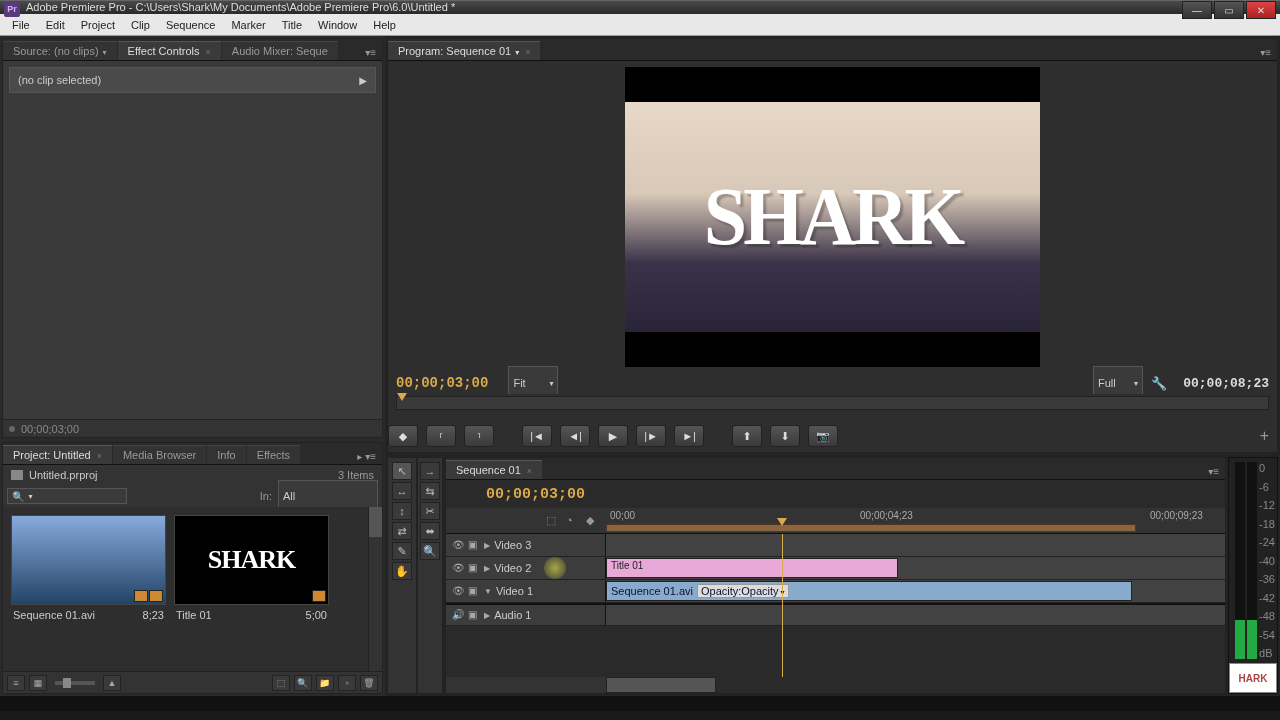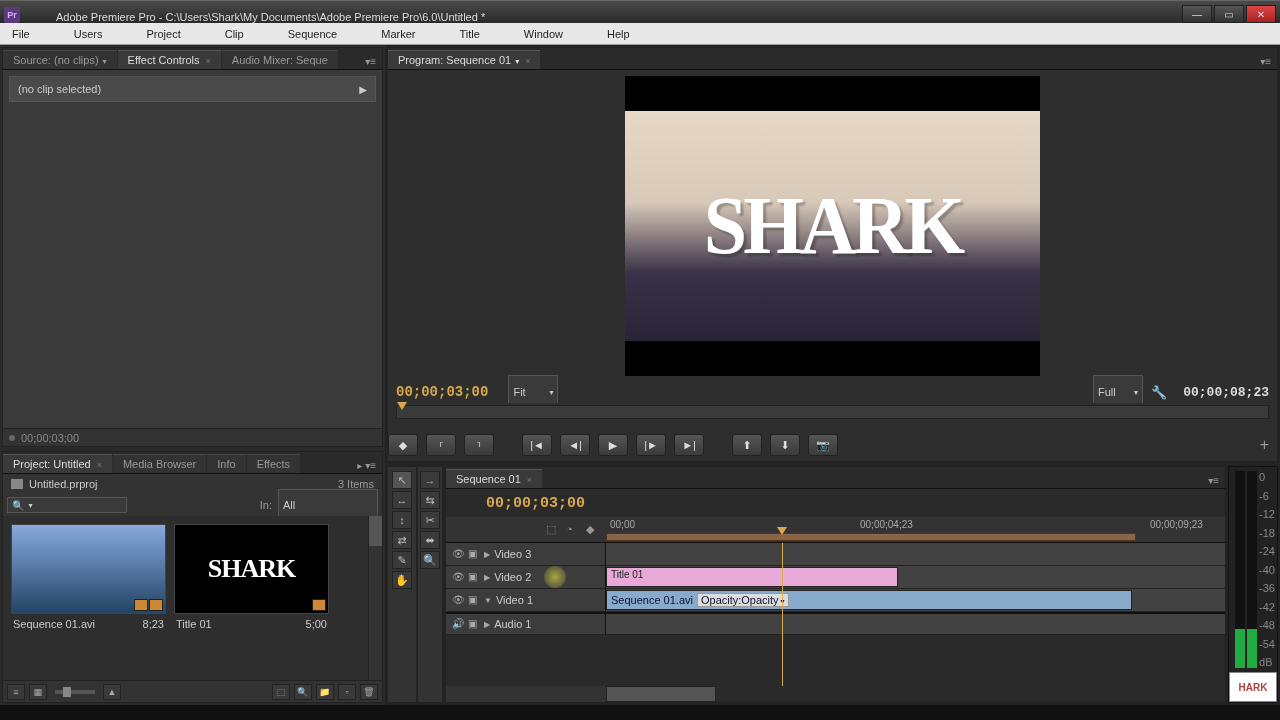--- a/index.html
+++ b/index.html
@@ -1,27 +1,27 @@
 <!DOCTYPE html>
 <html><head>
 <meta charset="utf-8">
 <style>
 * { margin: 0; padding: 0; box-sizing: border-box; font-family: Tahoma, Arial, sans-serif; font-size: 11px; user-select: none; }
 body { background: #1a1a1a; color: #ccc; width: 1280px; height: 720px; overflow: hidden; }
 
 
-.titlebar { height: 23px; background: linear-gradient(#4a4a4a, #2a2a2a); display: flex; align-items: flex-end; padding: 0 4px; border-top: 1px solid #666; gap: 30px; }
+.titlebar { height: 14px; background: linear-gradient(#4a4a4a, #2a2a2a); display: flex; align-items: flex-start; padding: 0 4px; border-top: 1px solid #666; }
 .titlebar .icon { width: 16px; height: 16px; background: #5a3a7a; border-radius: 2px; margin-right: 6px; display: flex; align-items: center; justify-content: center; color: #d0b0ff; font-size: 9px; font-weight: bold; }
 .titlebar .title { flex: 1; color: #ddd; font-size: 11px; }
 .titlebar .winbtns { display: flex; gap: 2px; }
 .titlebar .winbtn { width: 30px; height: 18px; background: linear-gradient(#555,#333); border: 1px solid #222; display: flex; align-items: center; justify-content: center; color: #ddd; font-size: 10px; cursor: pointer; }
 .titlebar .winbtn.close { background: linear-gradient(#d44,#a22); }
 
 
-.menubar { height: 22px; background: #e8e8e8; display: flex; align-items: center; padding: 0 4px; border-bottom: 1px solid #999; gap: 28px; }
+.menubar { height: 22px; background: #e8e8e8; display: flex; align-items: center; padding: 0 4px; border-bottom: 1px solid #999; }
 .menubar .menuitem { padding: 2px 8px; color: #222; cursor: pointer; }
 
 
 .main { display: flex; height: calc(100% - 45px - 15px); background: #232323; }
 .leftcol { width: 385px; display: flex; flex-direction: column; background: #2a2a2a; }
 .rightcol { flex: 1; display: flex; flex-direction: column; }
 
 
 .tabs { height: 22px; background: #2a2a2a; display: flex; align-items: flex-end; border-bottom: 1px solid #111; }
 .tab { padding: 3px 10px 3px 10px; background: #333; color: #999; margin-right: 1px; cursor: pointer; font-size: 11px; border-top: 1px solid #444; position: relative; }
@@ -141,21 +141,21 @@
   <div class="title">Adobe Premiere Pro - C:\Users\Shark\My Documents\Adobe Premiere Pro\6.0\Untitled *</div>
   <div class="winbtns">
     <div class="winbtn">—</div>
     <div class="winbtn">▭</div>
     <div class="winbtn close">✕</div>
   </div>
 </div>
 
 <div class="menubar">
   <div class="menuitem">File</div>
-  <div class="menuitem">Users</div>
+  <div class="menuitem">Edit</div>
   <div class="menuitem">Project</div>
   <div class="menuitem">Clip</div>
   <div class="menuitem">Sequence</div>
   <div class="menuitem">Marker</div>
   <div class="menuitem">Title</div>
   <div class="menuitem">Window</div>
   <div class="menuitem">Help</div>
 </div>
 
 <div class="main">

